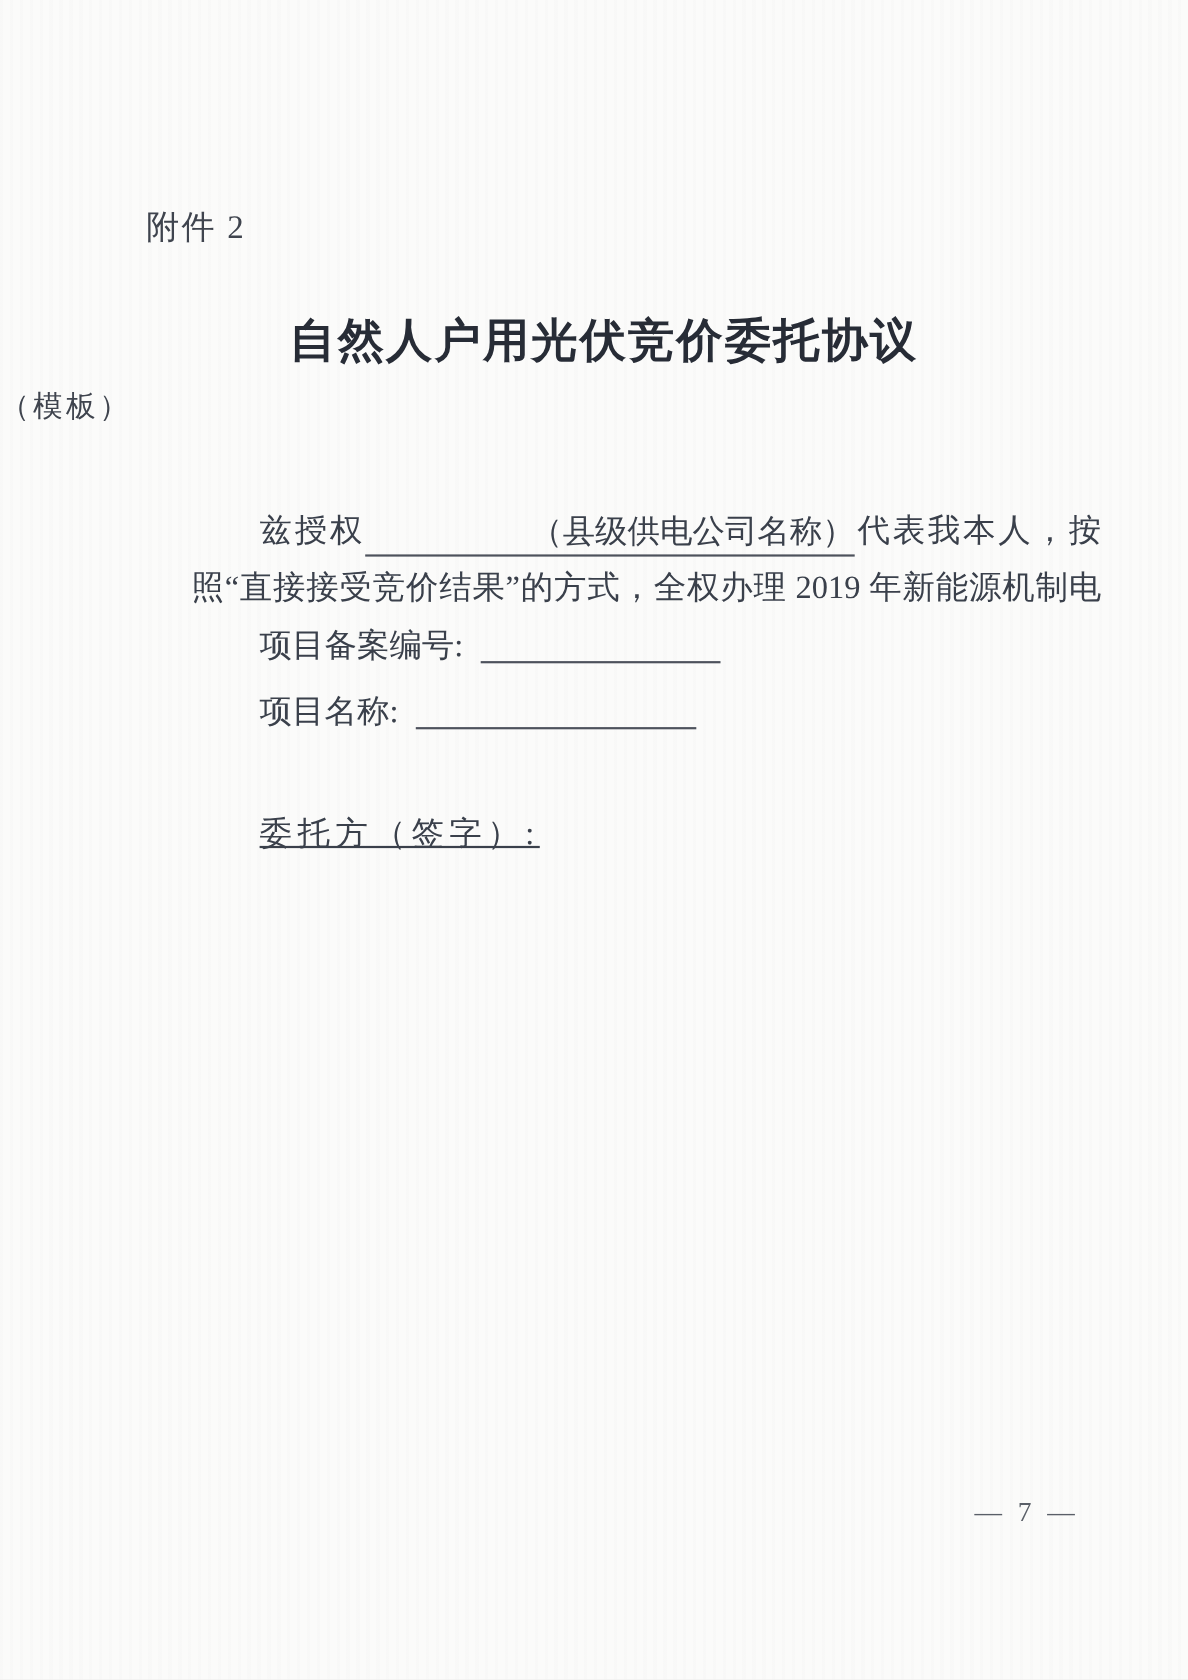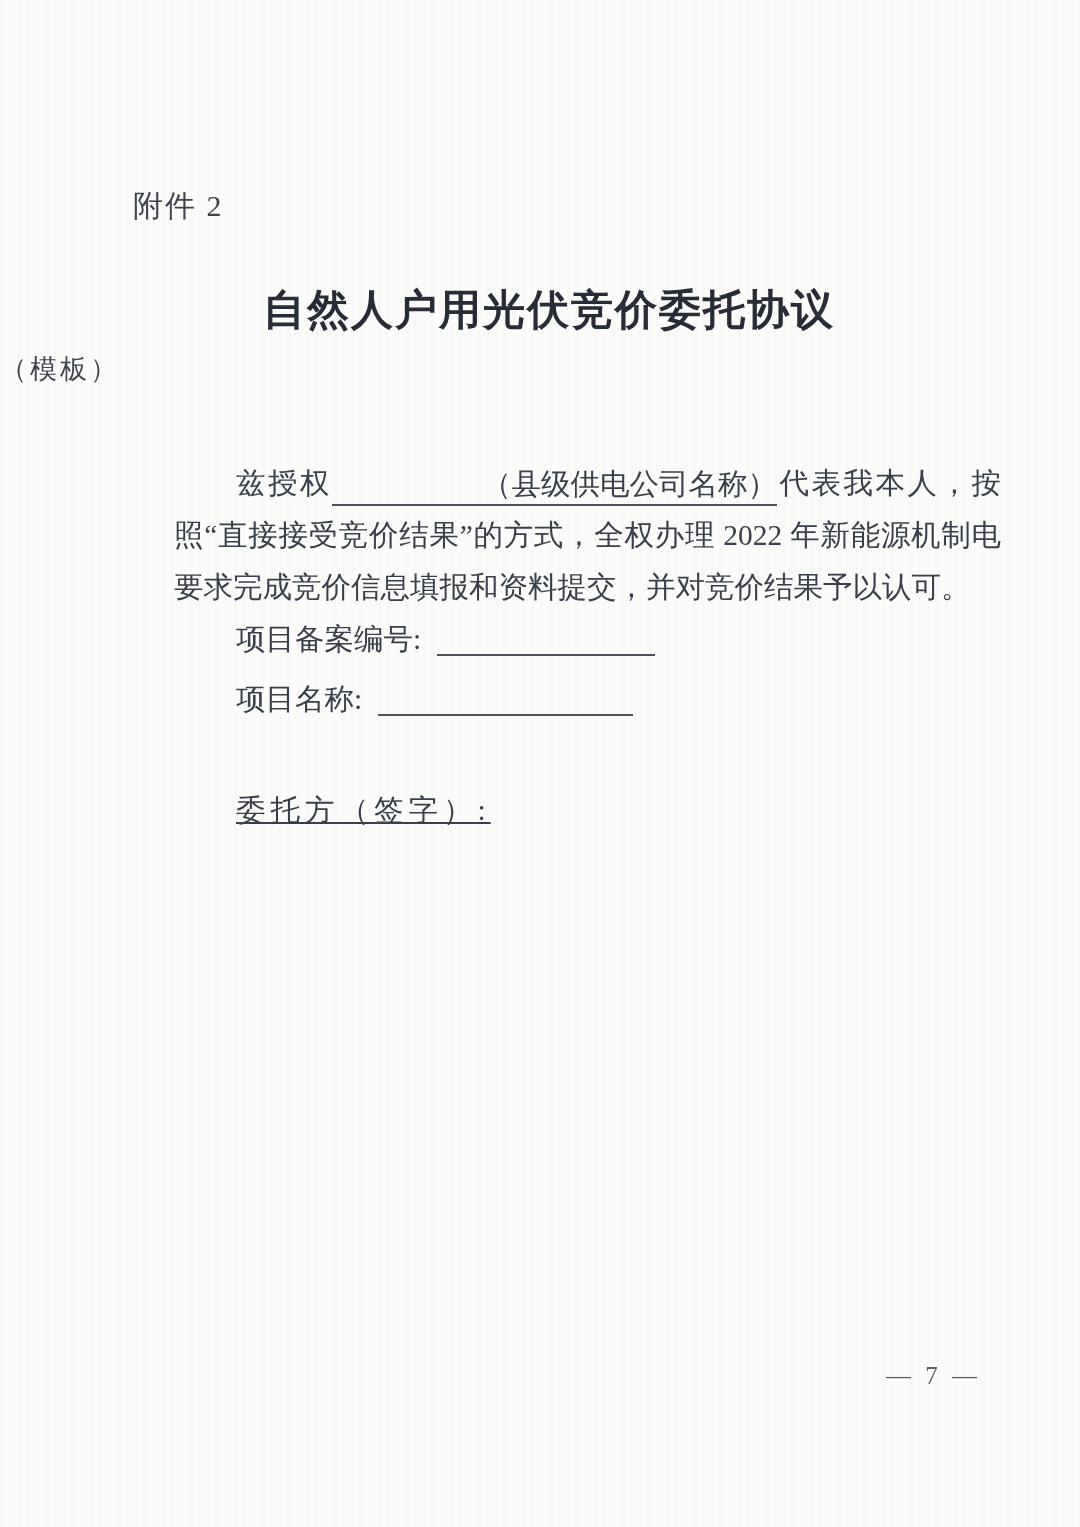--- a/index.html
+++ b/index.html
@@ -122,24 +122,23 @@
   <div class="attachment">附件 2</div>
 
   <h1 class="doc-title">自然人户用光伏竞价委托协议</h1>
 
   <div class="doc-subtitle">（模板）</div>
 
   <div class="body-block">
 
     <p class="p-line just indent"><span>兹授权</span><span class="u-wrap"><span class="blank blank-company"></span><span>（县级供电公司名称）</span></span><span>代表我本人，按</span></p>
 
-    <p class="p-line just">照“直接接受竞价结果”的方式，全权办理 2022 年新能源机制电</p>
+    <p class="p-line just">照“直接接受竞价结果”的方式，全权办理 2019 年新能源机制电</p>
 
 
-    <p class="p-line">要求完成竞价信息填报和资料提交，并对竞价结果予以认可。</p>
 
     <p class="field-line indent"><span>项目备案编号:</span><span class="field-blank blank-record"></span></p>
 
     <p class="field-line field-first indent"><span>项目名称:</span><span class="field-blank blank-name"></span></p>
 
     <p class="sign-line indent"><span>委托方（签字）:</span></p>
 
   </div>
 
   <div class="footer-page-number">— 7 —</div>

